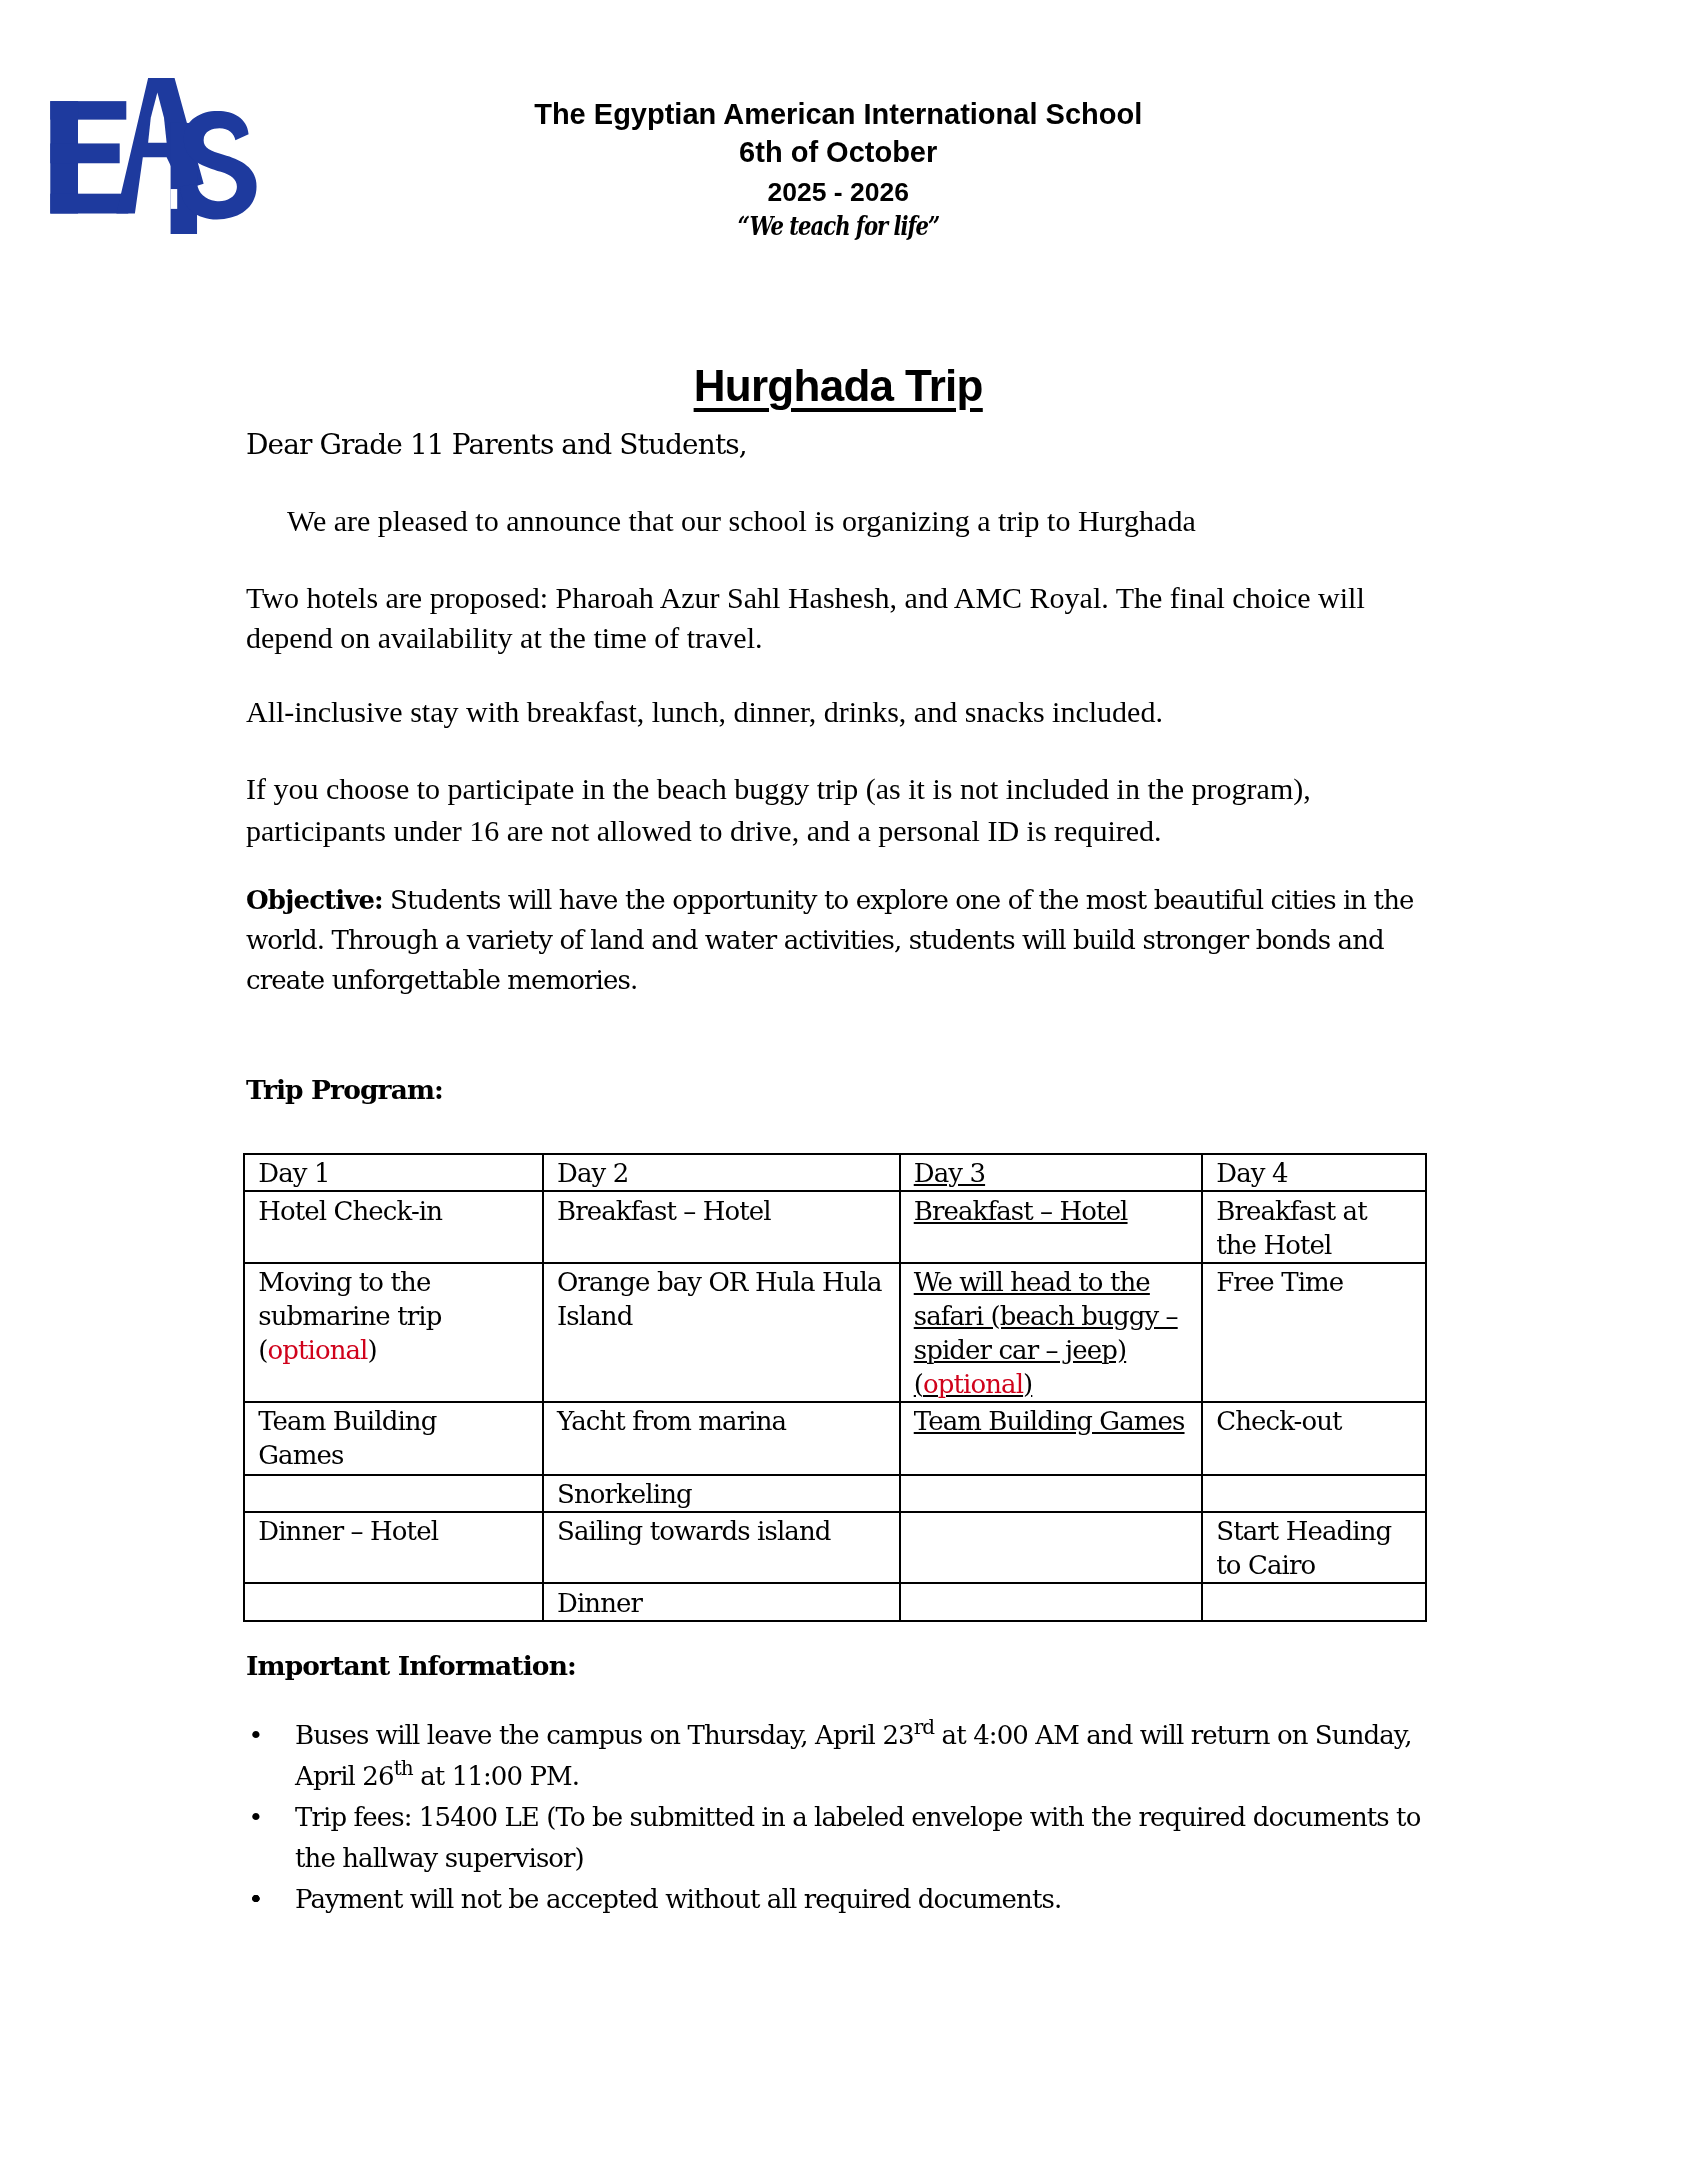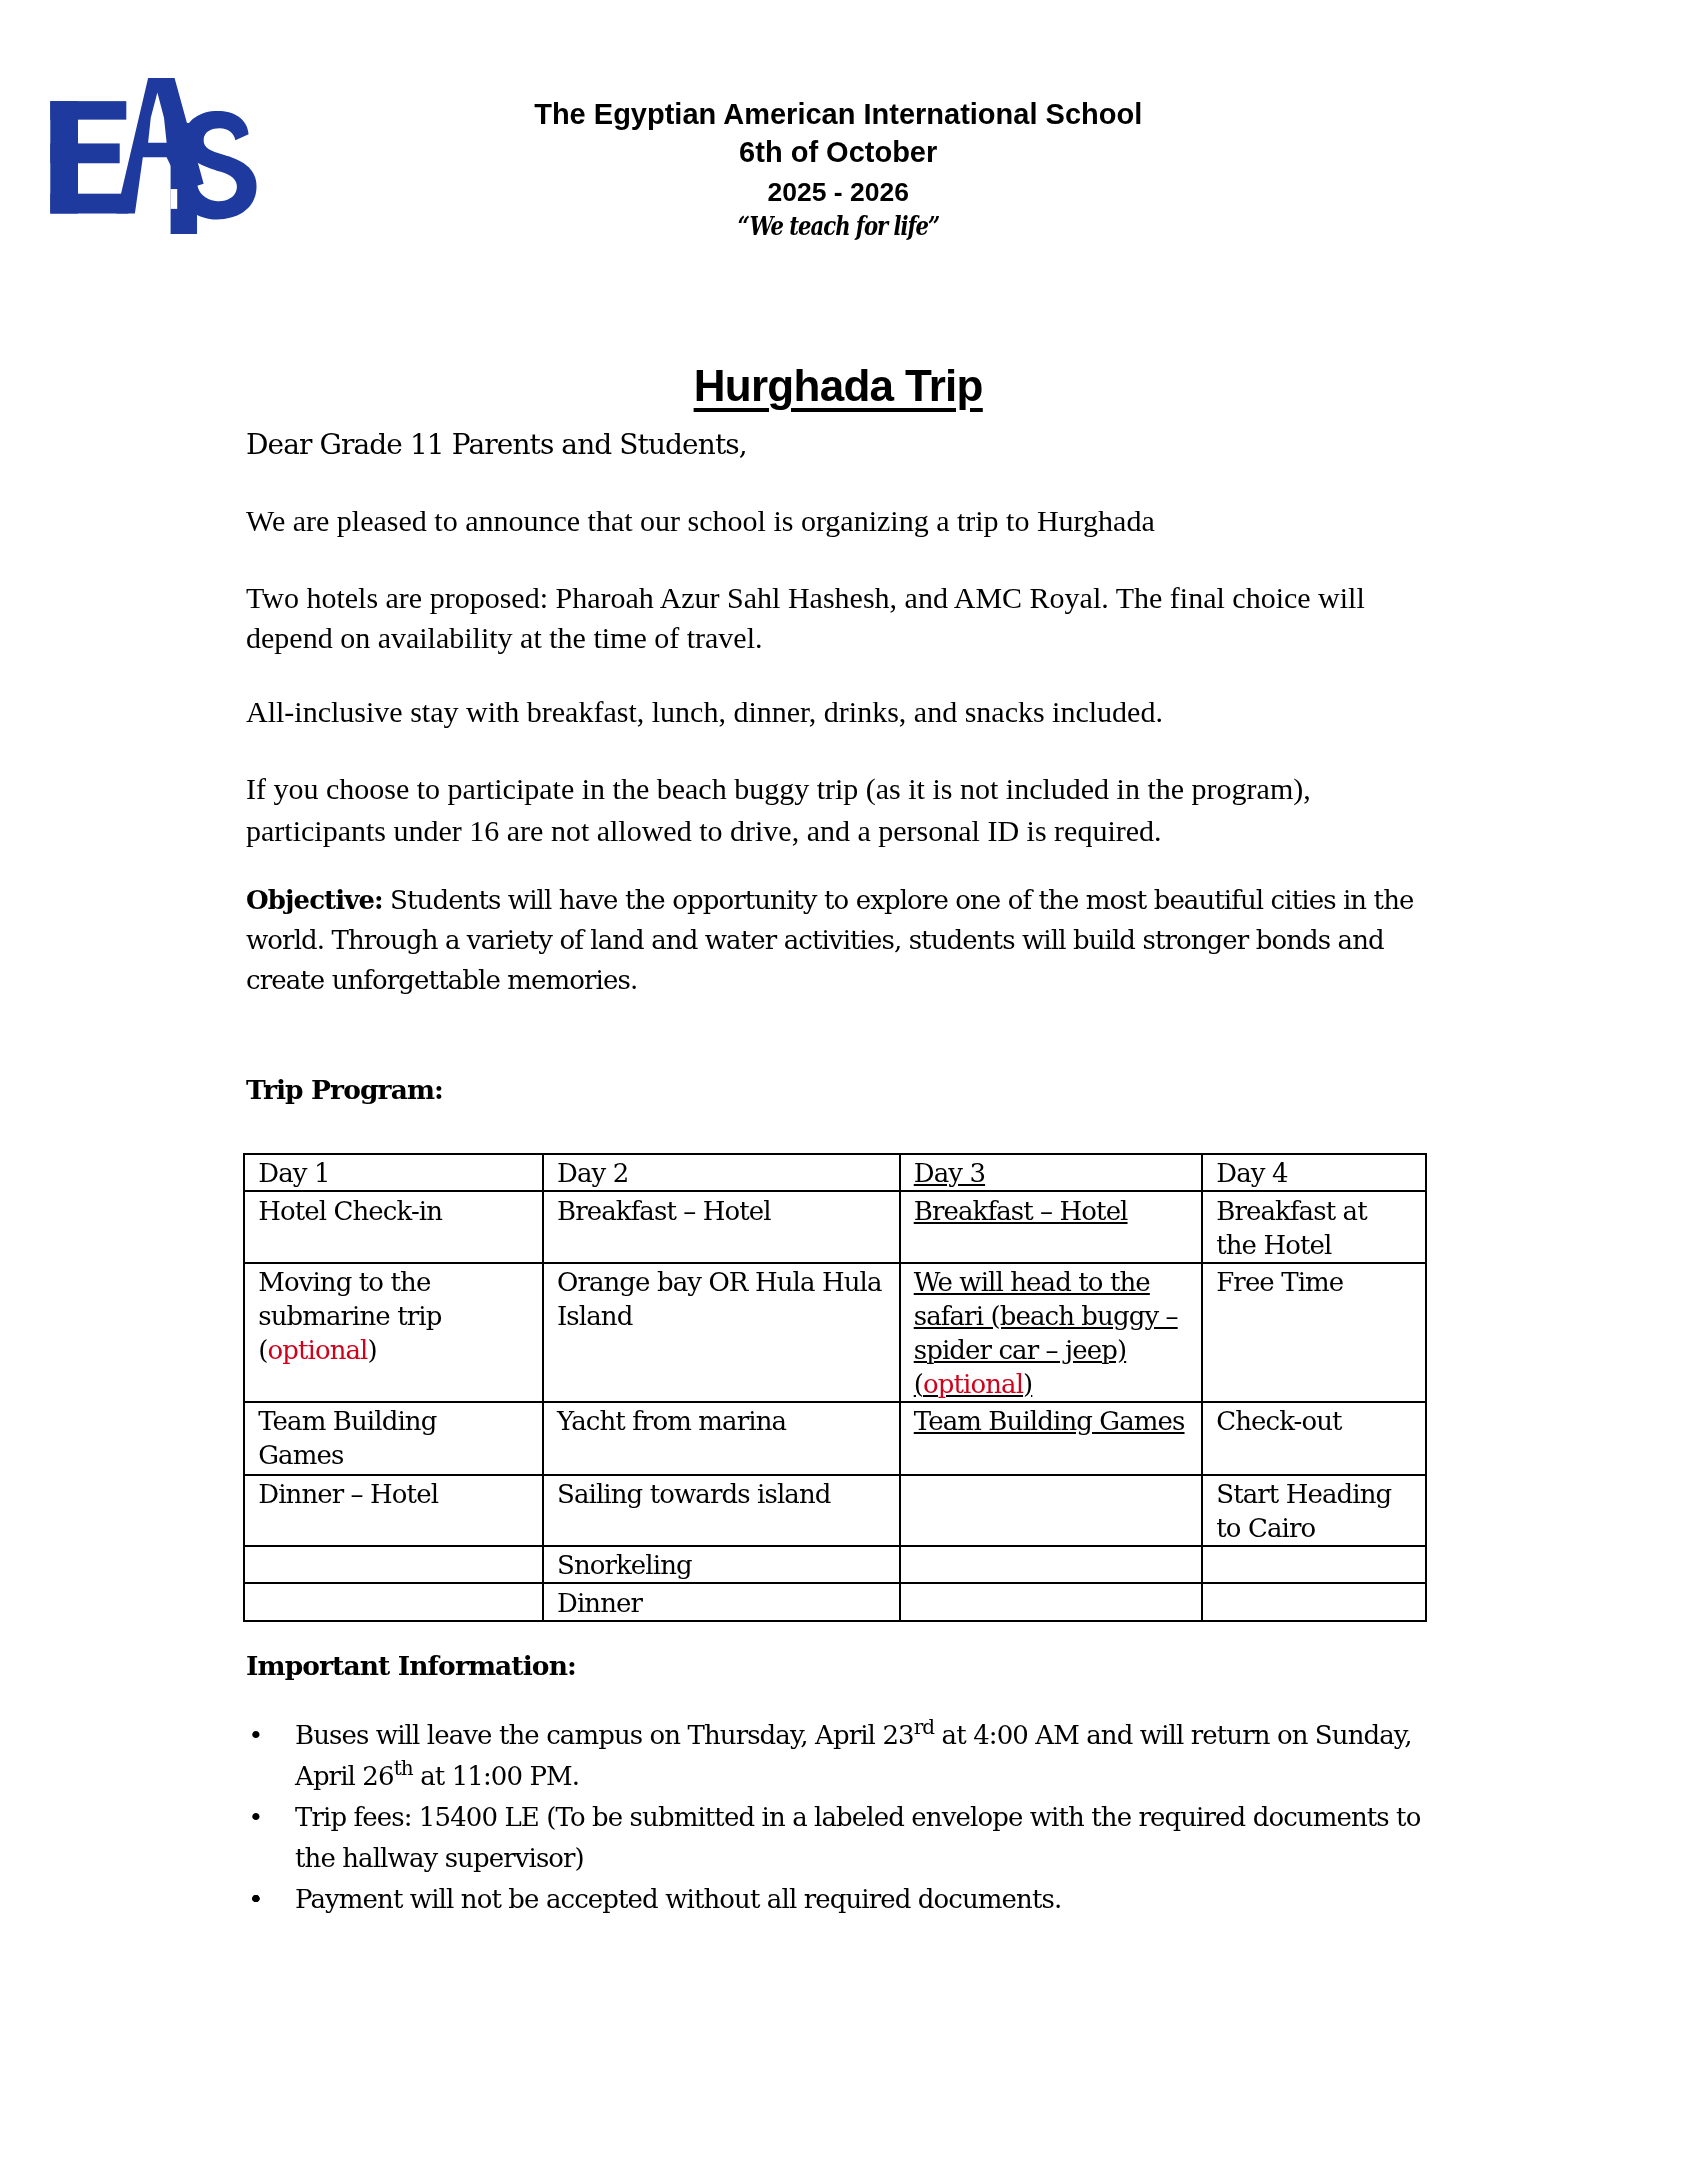--- a/index.html
+++ b/index.html
@@ -8,21 +8,21 @@
   .logo { left:50px; top:78px; width:224px; height:156px; }
   .hdr { position:absolute; left:0; width:1687px; text-align:center; font-family:"Liberation Sans", sans-serif; font-weight:bold; }
   .hdr1 { top:98px; font-size:29px; left:-5.3px; }
   .hdr2 { top:136px; font-size:29px; left:-5.3px; }
   .hdr3 { top:177px; font-size:26.5px; left:-5.3px; }
   .tag { top:210px; font-size:26.5px; font-family:"DejaVu Serif", serif; font-style:italic; font-weight:bold; left:-5.3px; letter-spacing:-1.3px; transform:scaleX(0.8); }
   .title { position:absolute; left:0; width:1687px; text-align:center; top:361px; font-family:"Liberation Sans", sans-serif; font-weight:bold; font-size:44px; left:-5.3px; }
   .title span { text-decoration:underline; text-decoration-thickness:4px; text-underline-offset:6.6px; letter-spacing:-0.7px; }
   .body-txt { position:absolute; left:246px; width:1184px; font-family:"Liberation Serif", serif; font-size:30px; line-height:40px; }
   .p-dear { top:425px; font-size:28px; font-family:"DejaVu Serif", serif; letter-spacing:-0.9px; }
-  .p-1 { top:501px; }
+  .p-1 { top:501px;margin-left:41px; }
   .p-2 { top:578px; }
   .p-3 { top:692px; }
   .p-4 { top:768px; line-height:42px; }
   .p-obj { top:880px; line-height:40px; font-family:"DejaVu Serif", serif; font-size:26px; letter-spacing:-0.9px; }
   .p-obj b { font-weight:bold; }
   .p-prog { top:1070px; font-family:"DejaVu Serif", serif; font-size:26.5px; font-weight:bold; letter-spacing:-0.9px; }
   table.prog { position:absolute; left:243px; top:1153px; width:1184px; border-collapse:collapse; font-family:"DejaVu Serif", serif; font-size:26px; letter-spacing:-0.9px; }
   table.prog td { border:2px solid #000000; vertical-align:top; padding:1.3px 13.2px 0 13.2px; line-height:34px; }
   .c1 { width:273px; } .c2 { width:332px; } .c3 { width:277px;text-decoration:underline; } .c4 { width:197px; }
   .red { color:#d0021b; }
@@ -93,31 +93,31 @@
         <td class="c2">Orange bay OR Hula Hula Island</td>
         <td class="c3"><span>We will head to the safari (beach buggy – spider car – jeep) (</span><span class="red" style="color: rgb(208, 2, 27);">optional</span><span>)</span></td>
         <td class="c4">Free Time</td>
       </tr>
       <tr style="height: 73px; padding-left: 36px;">
         <td class="c1">Team Building Games</td>
         <td class="c2">Yacht from marina</td>
         <td class="c3">Team Building Games</td>
         <td class="c4">Check-out</td>
       </tr>
+      <tr style="height: 37px;">
+        <td class="c1"></td>
+        <td class="c2">Snorkeling</td>
+        <td class="c3"></td>
+        <td class="c4"></td>
+      </tr>
       <tr style="height: 71px;">
         <td class="c1">Dinner – Hotel</td>
         <td class="c2">Sailing towards island</td>
         <td class="c3"></td>
         <td class="c4">Start Heading to Cairo</td>
-      </tr>
-      <tr style="height: 37px;">
-        <td class="c1"></td>
-        <td class="c2">Snorkeling</td>
-        <td class="c3"></td>
-        <td class="c4"></td>
       </tr>
       <tr style="height: 37px; margin-top: 16px;">
         <td class="c1"></td>
         <td class="c2">Dinner</td>
         <td class="c3"></td>
         <td class="c4"></td>
       </tr>
     </tbody>
 </table>
 

